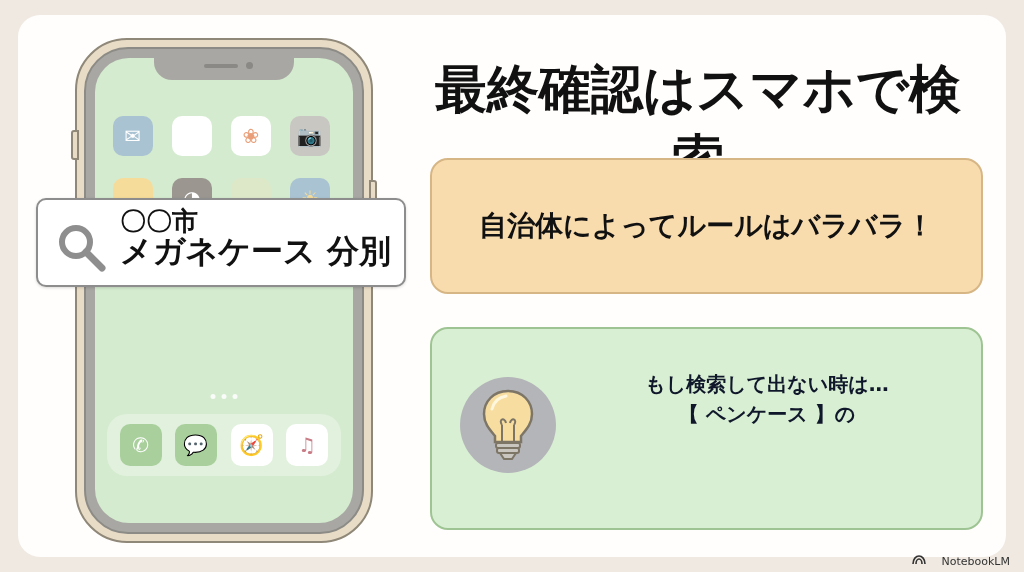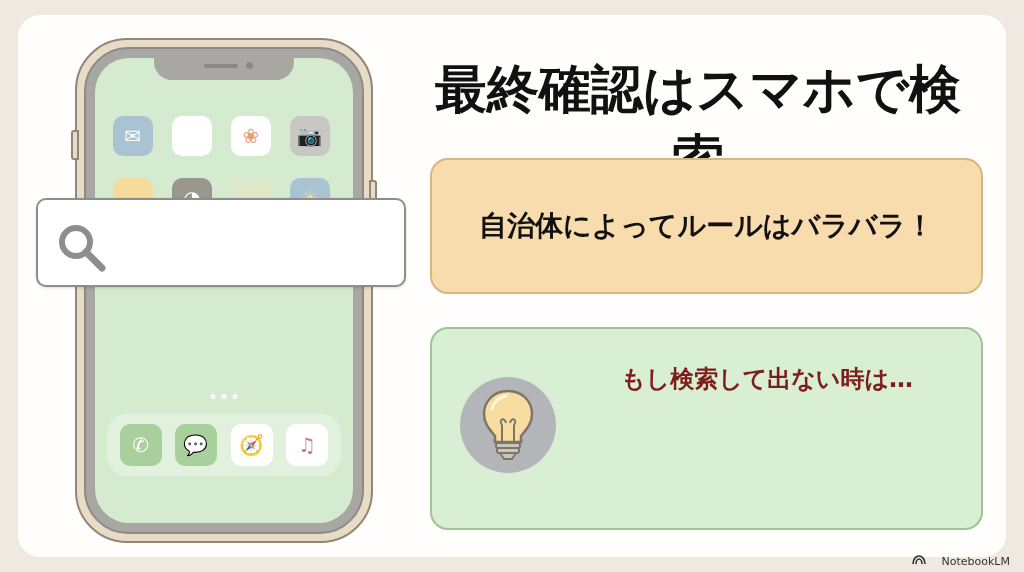--- a/index.html
+++ b/index.html
@@ -23,21 +23,21 @@
   .search-icon{position:absolute;left:18px;top:22px;}
   .search-text{position:absolute;left:82px;top:8px;color:#111;font-weight:bold;line-height:1.05;}
   .search-l1{font-size:26px;}
   .search-l2{font-size:32px;}
   
   .title{position:absolute;left:413px;top:55px;width:570px;text-align:center;font-size:52px;font-weight:bold;color:#111;letter-spacing:0px;}
   .box1{position:absolute;left:430px;top:158px;width:553px;height:136px;background:#f9dcae;border:2px solid #d6b684;border-radius:18px;box-sizing:border-box;display:flex;align-items:center;justify-content:center;}
   .box1 span{font-size:28px;font-weight:bold;color:#111;}
   .box2{position:absolute;left:430px;top:327px;width:553px;height:203px;background:#d9efd3;border:2px solid #9fc493;border-radius:18px;box-sizing:border-box;}
   .bulb{position:absolute;left:28px;top:48px;width:96px;height:96px;border-radius:50%;background:#b4b5b9;display:flex;align-items:center;justify-content:center;}
-  .box2-text{position:absolute;left:130px;top:32px;width:410px;text-align:center;font-size:24px;font-weight:bold;color:#7f1d1d;line-height:1.5;}
+  .box2-text{position:absolute;left:130px;top:40px;width:410px;text-align:center;font-size:20px;font-weight:bold;color:#0f172a;line-height:1.5;}
   .brand{position:absolute;right:14px;bottom:4px;font-size:11px;color:#333;display:flex;align-items:center;gap:16px;}
 </style>
 </head>
 <body>
 
 <div class="card"></div>
 
 <div class="phone">
   <div class="side-btn" style="left:-6px;top:90px;width:4px;height:26px;border-radius:3px 0 0 3px;"></div>
   <div class="side-btn" style="right:-6px;top:140px;width:4px;height:60px;border-radius:0 3px 3px 0;"></div>
@@ -72,20 +72,24 @@
   </div>
 </div>
 
 <div class="search">
   <span class="search-icon">
     <svg width="52" height="52" viewBox="0 0 52 52">
       <circle cx="20" cy="20" r="14" fill="none" stroke="#8e8e8e" stroke-width="6"></circle>
       <line x1="30" y1="30" x2="46" y2="46" stroke="#8e8e8e" stroke-width="7" stroke-linecap="round"></line>
     </svg>
   </span>
+  <div class="search-text">
+    <div class="search-l1">〇〇市</div>
+    <div class="search-l2">メガネケース 分別</div>
+  </div>
 </div>
 
 <div class="title">最終確認はスマホで検索</div>
 
 <div class="box1">
   <span>自治体によってルールはバラバラ！</span>
 </div>
 
 <div class="box2">
   <div class="bulb">
@@ -93,20 +97,21 @@
       <path d="M30 4 C15 4 6 15 6 27 C6 37 12 43 17 49 L17 55 L43 55 L43 49 C48 43 54 37 54 27 C54 15 45 4 30 4 Z" fill="#f7dea0" stroke="#7d7566" stroke-width="2.5"></path>
       <path d="M24 55 L24 38 M36 55 L36 38 M24 38 C20 32 27 30 28 36 M36 38 C40 32 33 30 32 36" fill="none" stroke="#7d7566" stroke-width="2"></path>
       <rect x="18" y="56" width="24" height="5" rx="2" fill="#c9c6bf" stroke="#7d7566" stroke-width="2"></rect>
       <rect x="19" y="61" width="22" height="5" rx="2" fill="#c9c6bf" stroke="#7d7566" stroke-width="2"></rect>
       <path d="M22 66 L38 66 L34 72 L26 72 Z" fill="#c9c6bf" stroke="#7d7566" stroke-width="2"></path>
       <path d="M14 22 C16 14 22 10 28 9" fill="none" stroke="#fff7dd" stroke-width="3" stroke-linecap="round"></path>
     </svg>
   </div>
   <div class="box2-text">
     <div>もし検索して出ない時は…</div>
+    <div>【 ペンケース 】の</div>
   </div>
 </div>
 
 <div class="brand">
   <span>
     <svg width="14" height="10" viewBox="0 0 14 10">
         <path d="M1 9 C1 4 4 1 7 1 C10 1 13 4 13 9 M4 9 C4 6 5.5 4 7 4 C8.5 4 10 6 10 9" fill="none" stroke="#333" stroke-width="1.6"></path>
       </svg>
   </span>
   <span>NotebookLM</span>

